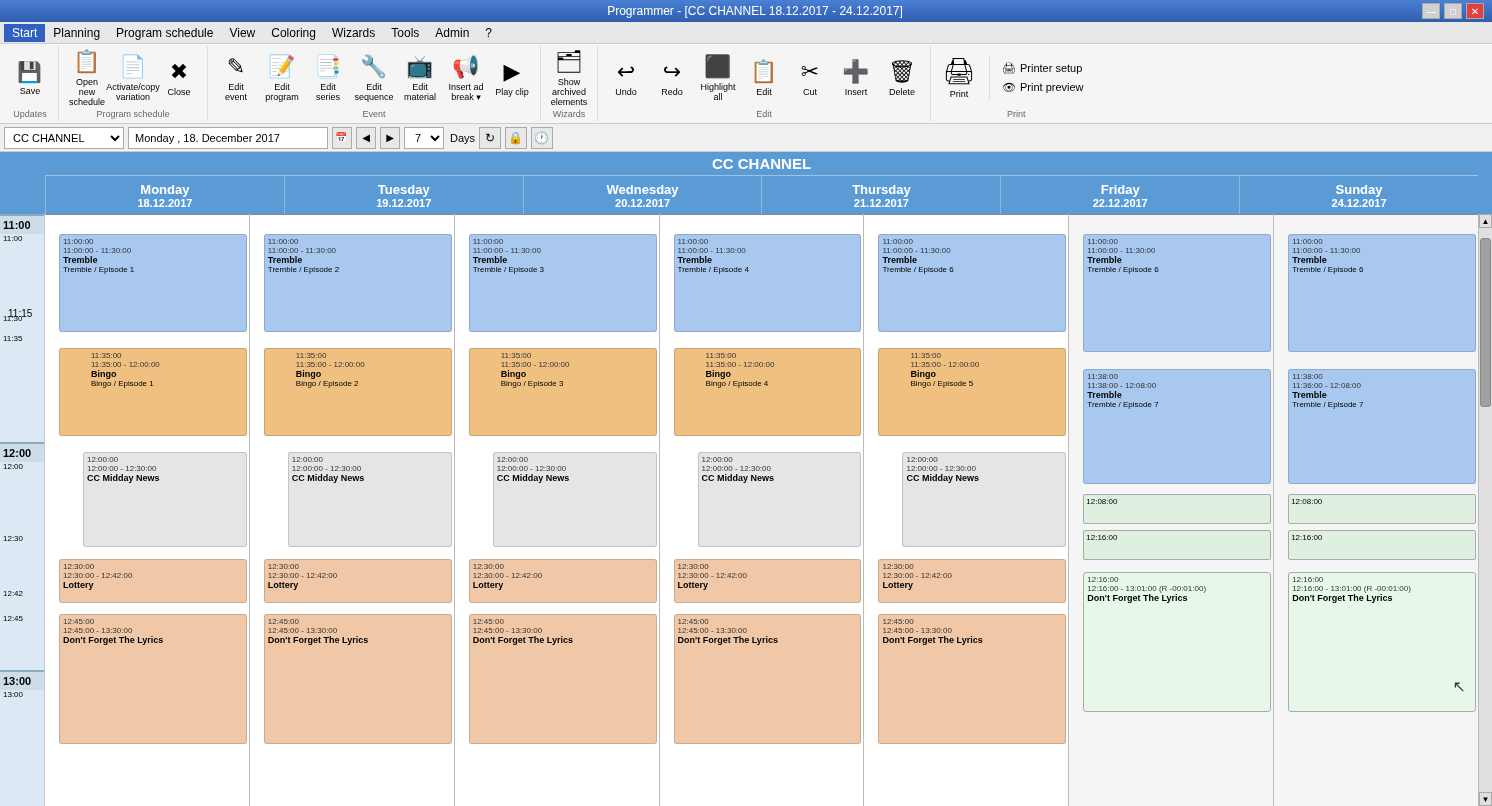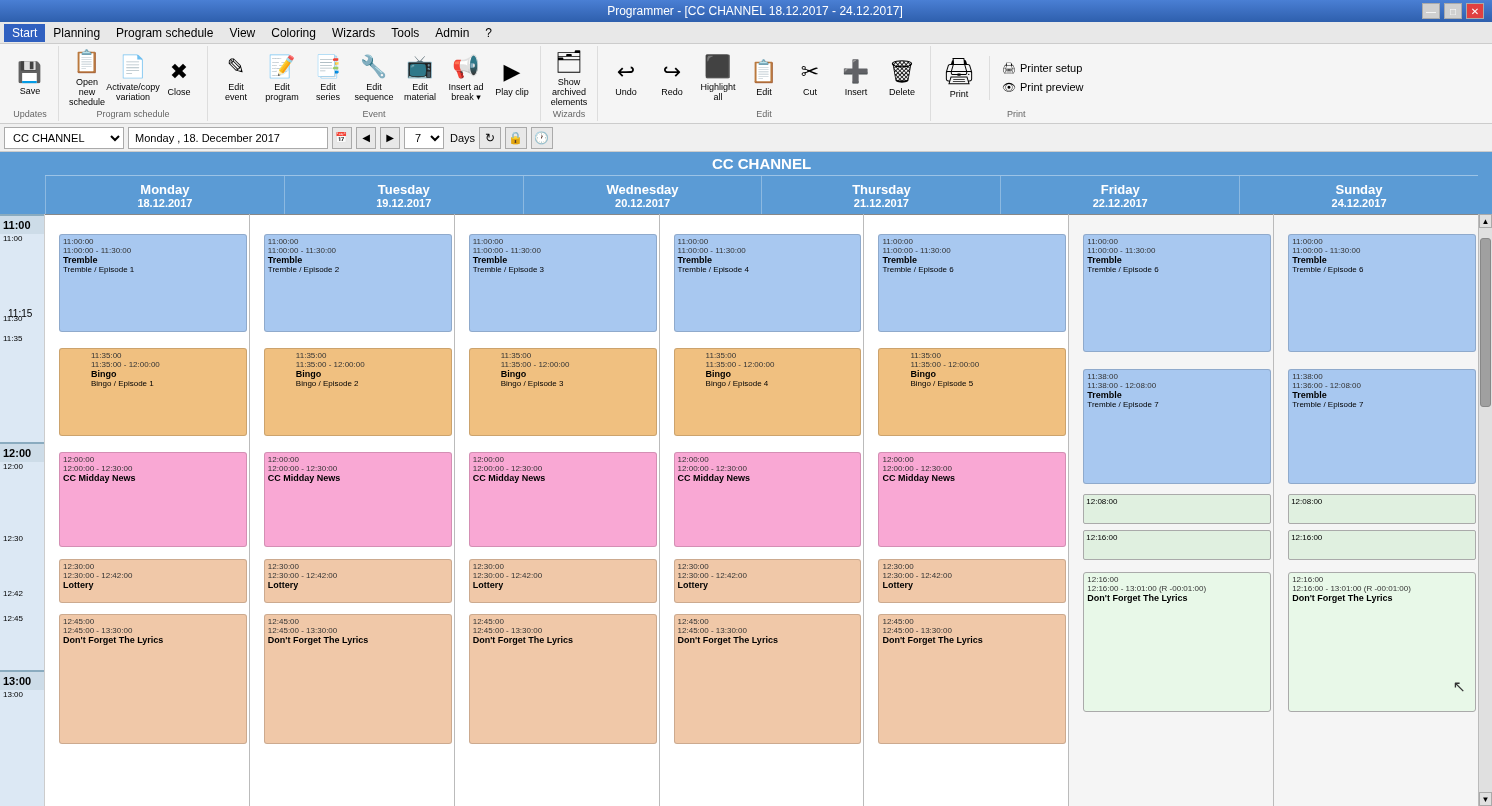--- a/index.html
+++ b/index.html
@@ -135,21 +135,21 @@
       font-size: 9px;
       overflow: hidden;
       border: 1px solid rgba(0,0,0,0.15);
       cursor: pointer;
     }
     .program-time { font-size: 8px; color: #333; }
     .program-title { font-weight: bold; font-size: 9px; }
     .program-episode { font-size: 8px; }
     .block-blue { background-color: #a8c8f0; }
     .block-orange { background-color: #f0c080; padding-left: 31px; }
-    .block-pink { background-color: #f9a8d4; }
+    .block-pink { background-color: #e5e5e5; margin-left: 24px; }
     .block-peach { background-color: #f0c8a8; }
     .scrollbar-v {
       width: 14px;
       background: #d0d0d0;
       border-left: 1px solid #bbb;
       flex-shrink: 0;
       display: flex;
       flex-direction: column;
     }
     .scrollbar-thumb {

